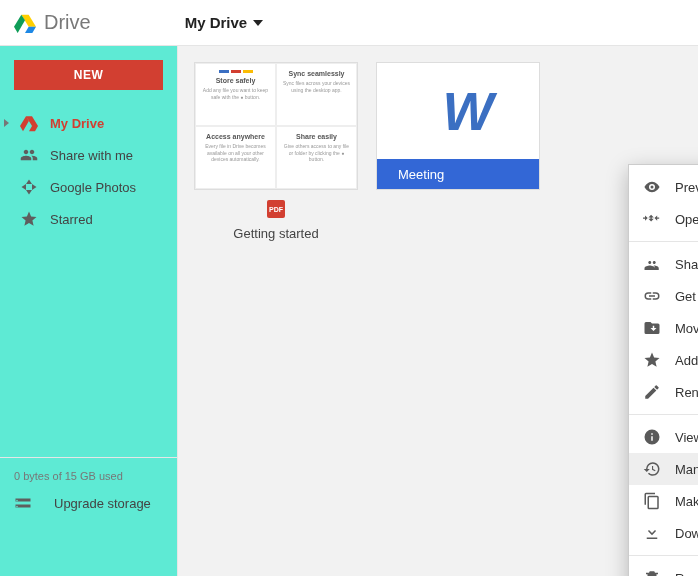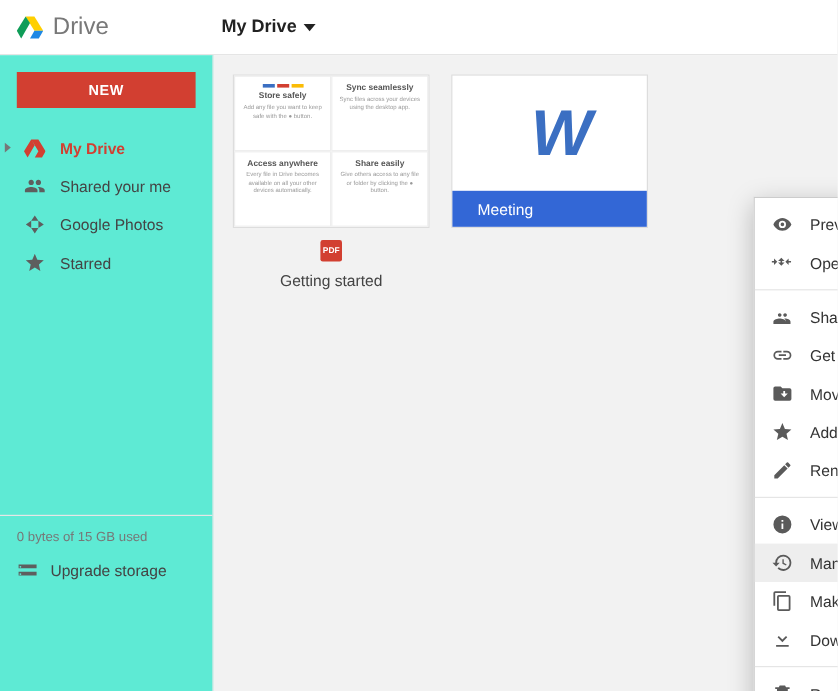--- a/index.html
+++ b/index.html
@@ -1,36 +1,36 @@
 <!DOCTYPE html>
 <html><head>
 <meta charset="utf-8">
 <style>
   * { box-sizing: border-box; margin: 0; padding: 0; }
   html, body { width: 698px; height: 576px; font-family: Arial, Helvetica, sans-serif; background: #f0f0f0; overflow: hidden; }
   .app { width: 698px; height: 576px; background: #fff; position: relative; }
   .topbar { height: 46px; border-bottom: 1px solid #e5e5e5; display: flex; align-items: center; padding: 0 14px; }
-  .logo-row { display: flex; gap: 8px; }
+  .logo-row { display: flex; align-items: center; gap: 8px; }
   .logo-svg { width: 22px; height: 22px; }
   .app-title { font-size: 20px; color: #787878; }
   .breadcrumb { margin-left: 94px; display: flex; align-items: center; gap: 6px; cursor: pointer; }
   .breadcrumb-label { font-size: 15px; font-weight: bold; color: #222; }
   .caret-down { width: 0; height: 0; border-left: 5px solid transparent; border-right: 5px solid transparent; border-top: 6px solid #222; }
   .body { display: flex; height: calc(576px - 46px); }
   .sidebar { width: 178px; border-right: 1px solid #e6e6e6; background: #5eead4; padding-top: 14px; display: flex; flex-direction: column; }
   .new-btn { margin: 0 14px 18px 14px; height: 30px; background: #d23f31; color: #fff; font-weight: bold; font-size: 12px; letter-spacing: 0.5px; border: none; cursor: pointer; }
   .nav { display: flex; flex-direction: column; gap: 2px; }
   .nav-item { display: flex; align-items: center; gap: 12px; padding: 6px 12px 6px 20px; font-size: 13px; color: #444; cursor: pointer; position: relative; }
   .nav-item.active { color: #d23f31; font-weight: bold; }
   .nav-item .ico { width: 18px; height: 18px; fill: #5e5e5e; flex-shrink: 0; }
   .nav-item.active .ico { fill: #d23f31; }
   .nav-item .expander { position: absolute; left: 4px; width: 0; height: 0; border-top: 4px solid transparent; border-bottom: 4px solid transparent; border-left: 5px solid #777; }
-  .storage { margin-top: auto; border-top: 1px solid #e6e6e6; padding: 12px 14px 92px 14px; }
+  .storage { margin-top: auto; border-top: 1px solid #e6e6e6; padding: 12px 14px 64px 14px; }
   .storage-line { font-size: 11px; color: #777; margin-bottom: 12px; }
-  .upgrade-row { display: flex; align-items: center; gap: 10px; font-size: 13px; color: #444; cursor: pointer; }
+  .upgrade-row { display: flex; align-items: center; gap: 22px; font-size: 13px; color: #444; cursor: pointer; }
   .upgrade-row .ico { width: 18px; height: 18px; fill: #5e5e5e; }
   .main { flex: 1; background: #f2f2f2; position: relative; padding: 16px 16px; }
   .files { display: flex; gap: 18px; align-items: flex-start; }
   .file-card { width: 164px; display: flex; flex-direction: column; }
   .thumb { border: 1px solid #ddd; background: #fff; height: 128px; overflow: hidden; position: relative; }
   .thumb-grid { display: grid; grid-template-columns: 1fr 1fr; grid-template-rows: 1fr 1fr; height: 100%; }
   .thumb-cell { border: 1px solid #eee; padding: 6px 4px; display: flex; flex-direction: column; align-items: center; font-size: 6px; color: #555; text-align: center; }
   .thumb-cell .stripe { display:flex; gap:2px; margin-bottom:4px;}
   .thumb-cell .stripe span{ width:10px; height:3px;}
   .thumb-cell .h { font-weight: bold; font-size: 7px; margin-bottom: 3px; }
@@ -78,21 +78,21 @@
         <span class="expander"></span>
         <svg class="ico" viewBox="0 0 24 24">
               <path d="M8 3h8l8 13h-8L8 3zm8 13h8l-4 7h-8l4-7zM8 3L0 16l4 7 8-14-4-6z"></path>
             </svg>
         <span>My Drive</span>
       </div>
       <div class="nav-item">
         <svg class="ico" viewBox="0 0 24 24">
               <path d="M16 11c1.66 0 3-1.34 3-3s-1.34-3-3-3-3 1.34-3 3 1.34 3 3 3zm-8 0c1.66 0 3-1.34 3-3S9.66 5 8 5 5 6.34 5 8s1.34 3 3 3zm0 2c-2.33 0-7 1.17-7 3.5V19h14v-2.5C15 14.17 10.33 13 8 13zm8 0c-.29 0-.62.02-.97.05 1.16.84 1.97 1.97 1.97 3.45V19h6v-2.5c0-2.33-4.67-3.5-7-3.5z"></path>
             </svg>
-        <span>Shared your me</span>
+        <span>Share with me</span>
       </div>
       <div class="nav-item">
         <svg class="ico" viewBox="0 0 24 24">
               <path d="M12 2L8 8h8l-4-6zm0 20l4-6H8l4 6zM2 12l6-4v8l-6-4zm20 0l-6 4V8l6 4z"></path>
             </svg>
         <span>Google Photos</span>
       </div>
       <div class="nav-item">
         <svg class="ico" viewBox="0 0 24 24">
               <path d="M12 17.27L18.18 21l-1.64-7.03L22 9.24l-7.19-.61L12 2 9.19 8.63 2 9.24l5.46 4.73L5.82 21z"></path>

